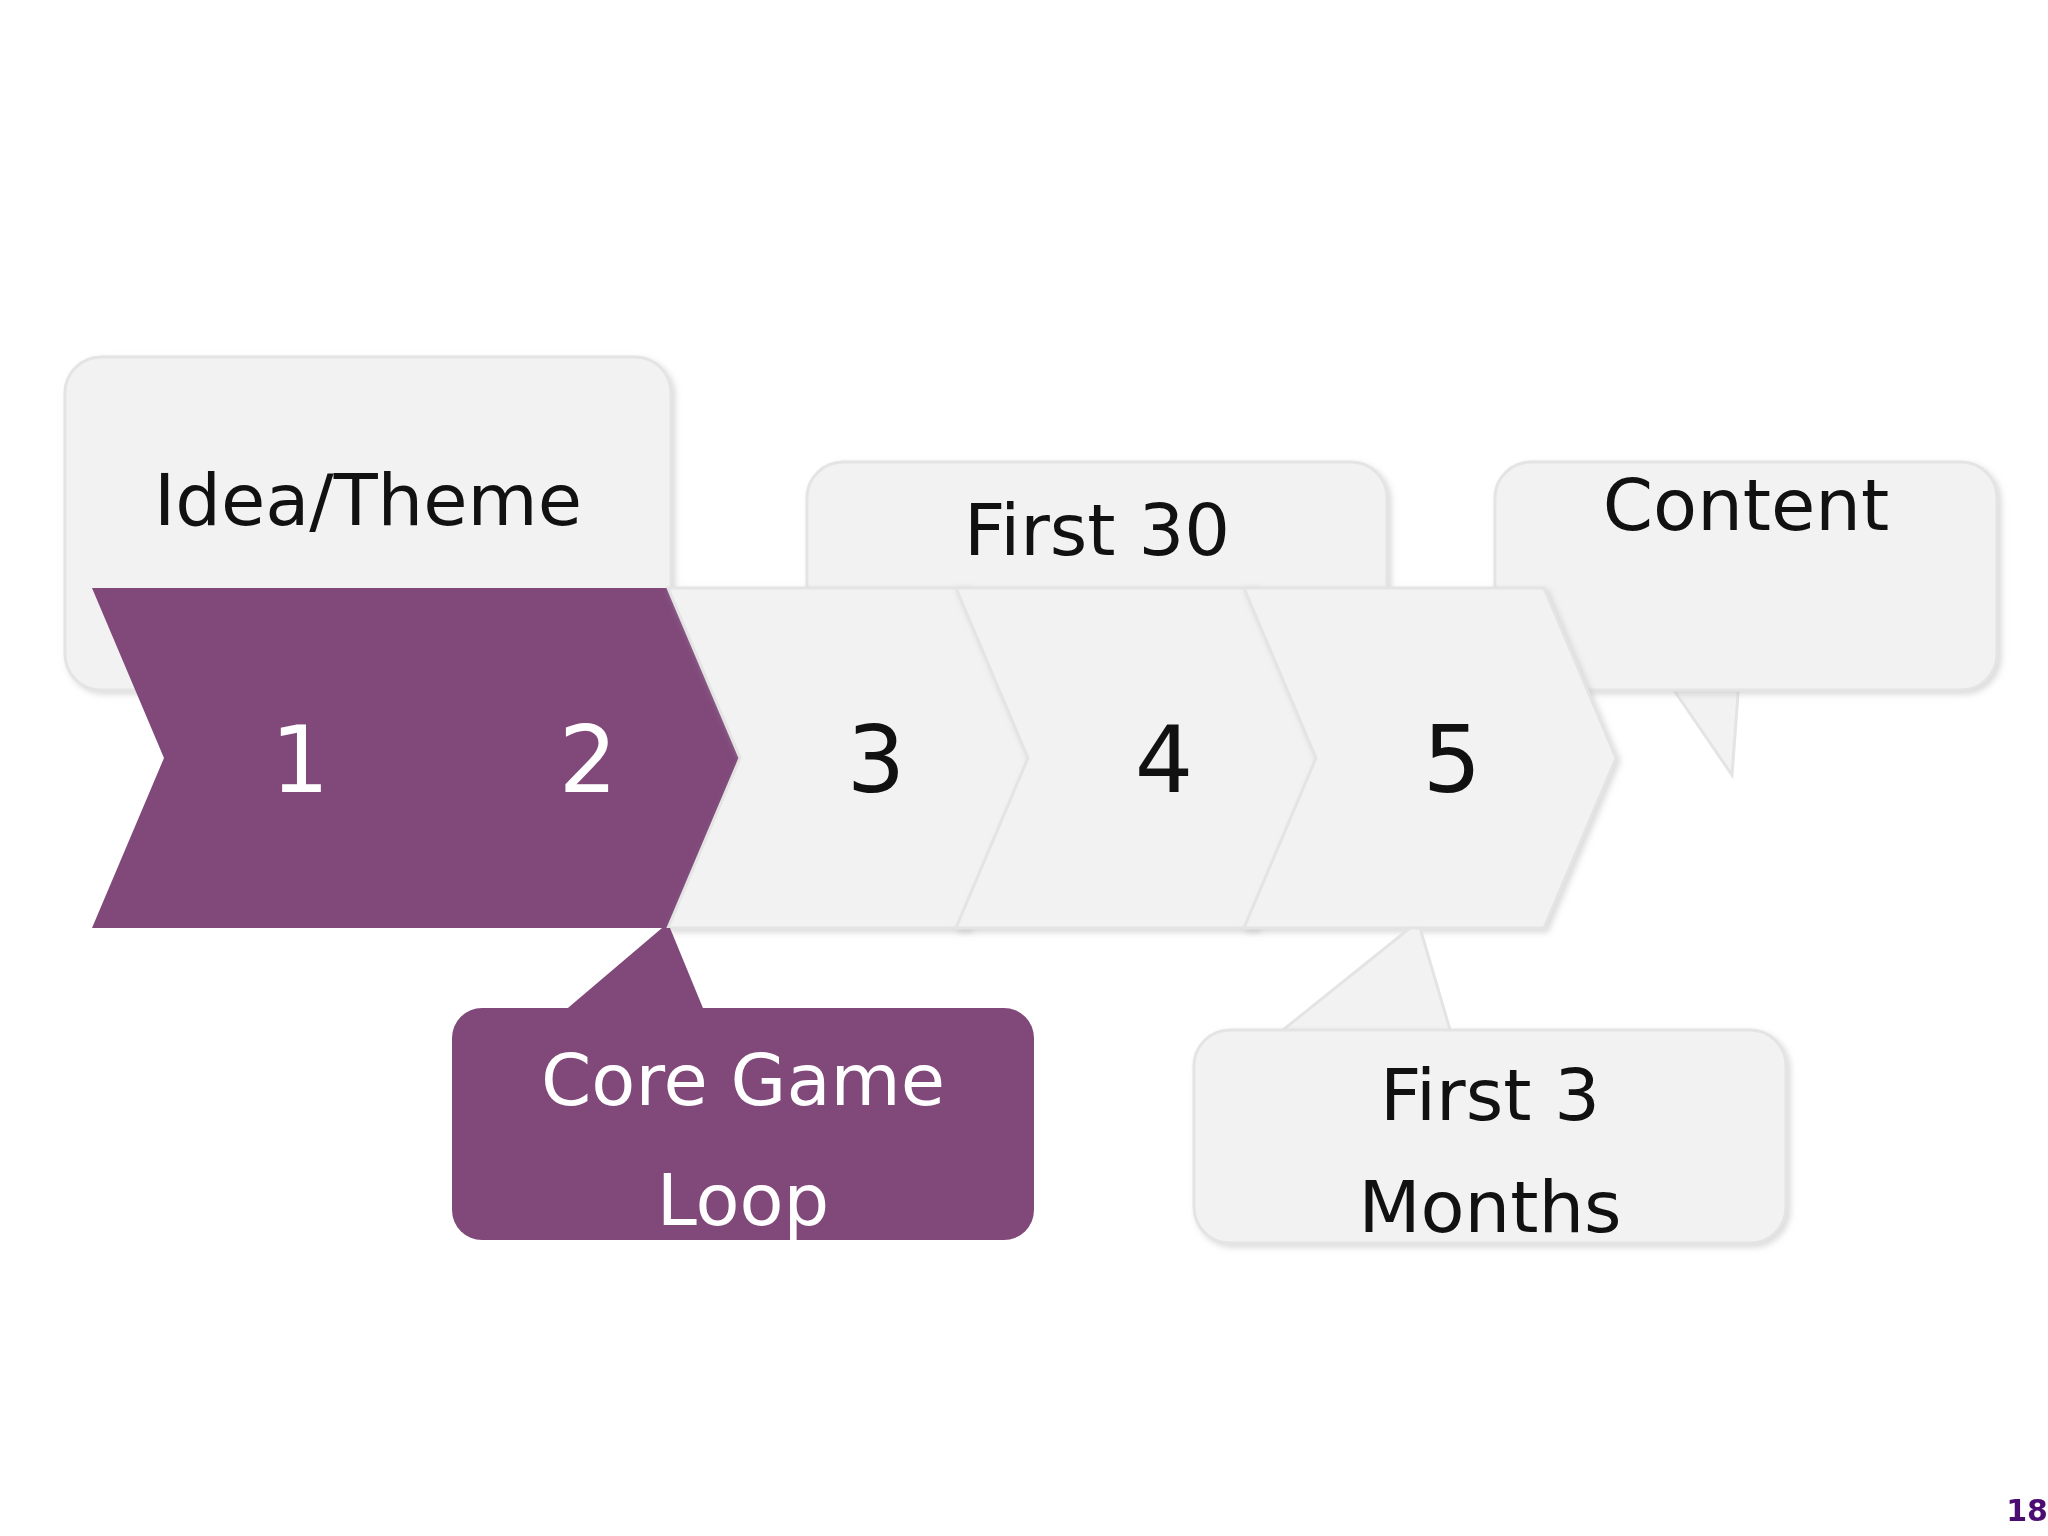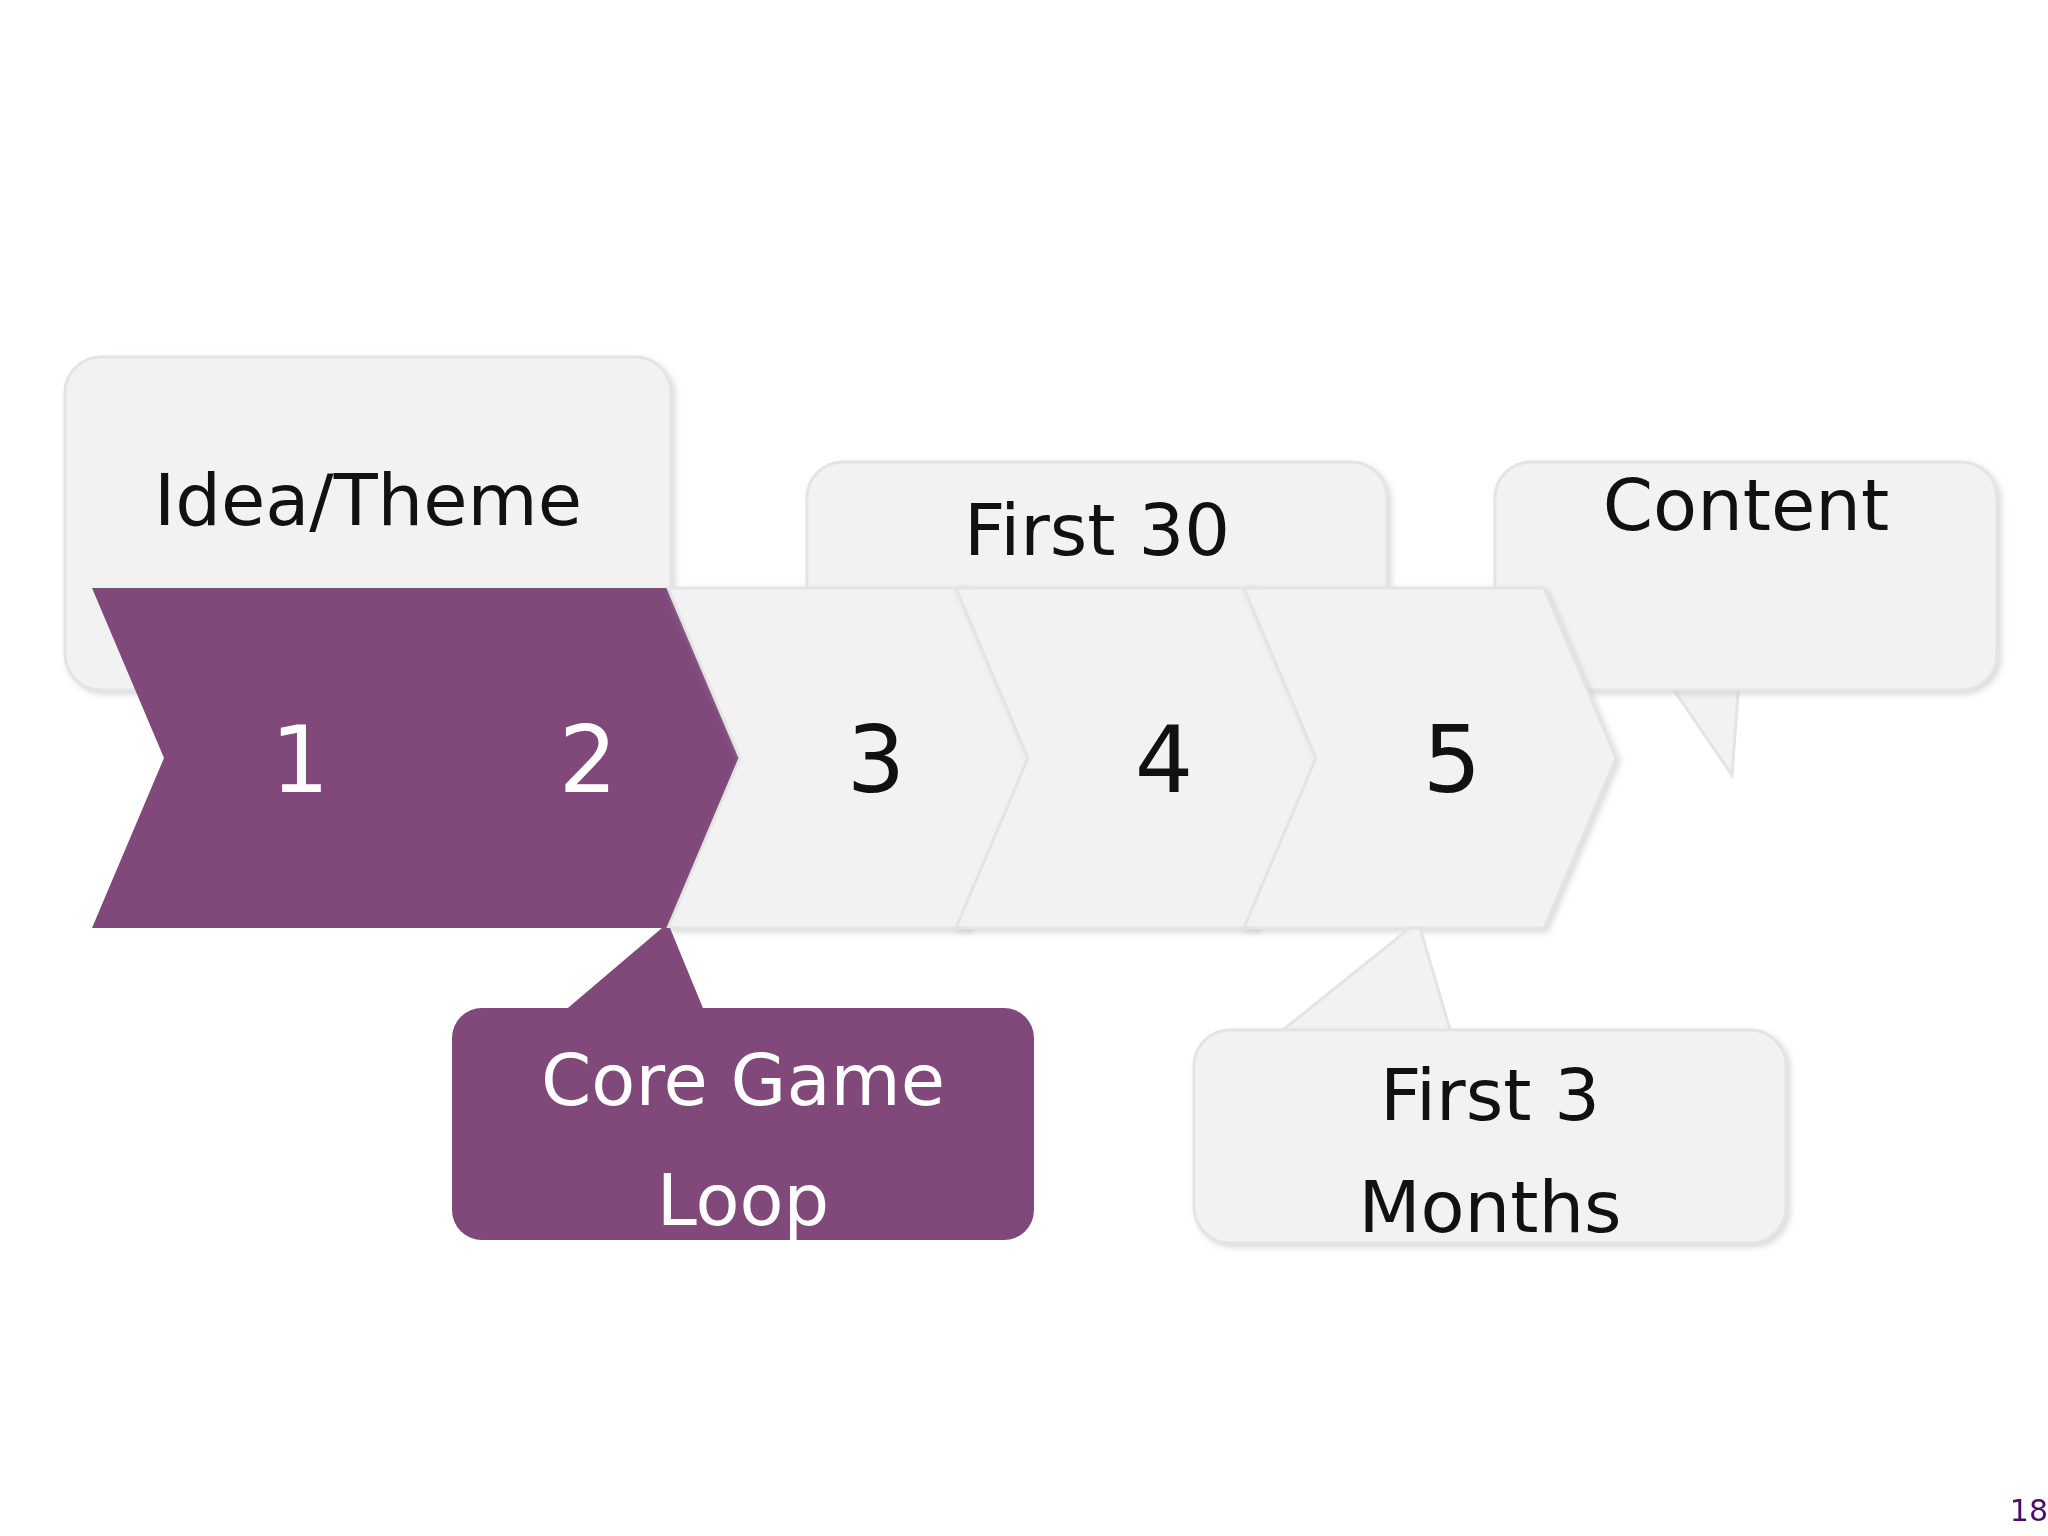--- a/index.html
+++ b/index.html
@@ -43,21 +43,21 @@
     font-weight: 400;
     fill: #111111;
   }
   .callout-text-on-purple { fill: #ffffff; }
   .page-number {
     position: absolute;
     right: 12px;
     bottom: 8px;
     font-family: "DejaVu Sans", "Liberation Sans", sans-serif;
     font-size: 30px;
-    font-weight: 400;
+    font-weight: 700;
     color: #4B0D72;
     letter-spacing: 0px;
   }
 </style>
 </head>
 <body>
 
 <div id="slide">
 
   <svg id="diagram-svg" viewBox="0 0 2048 1536">

